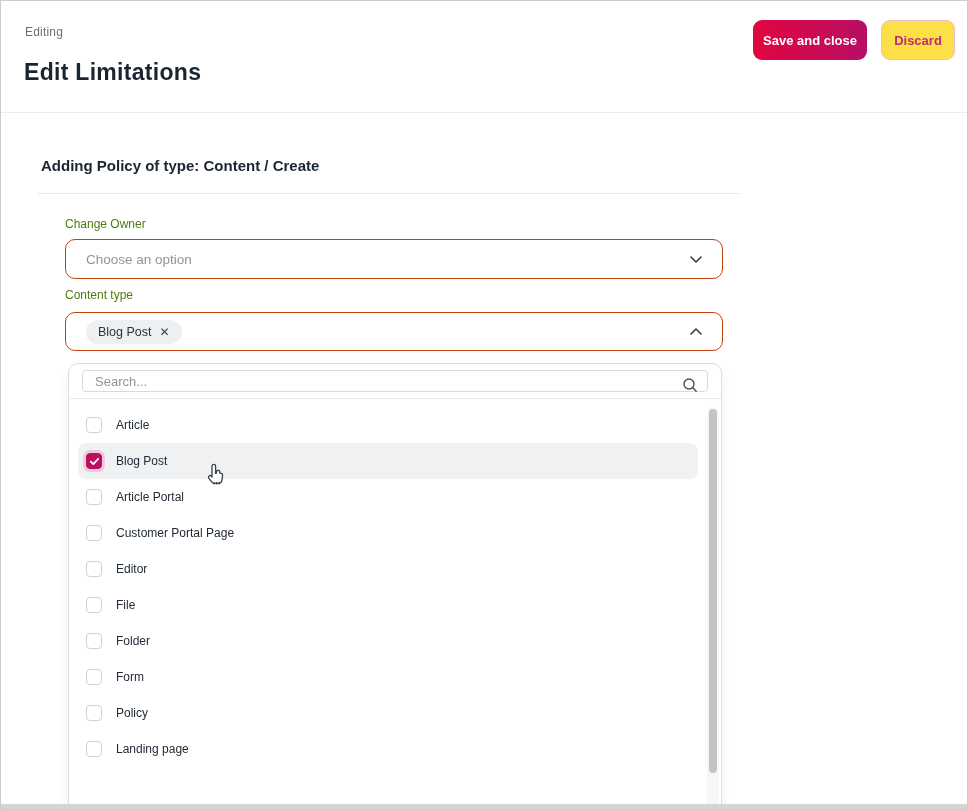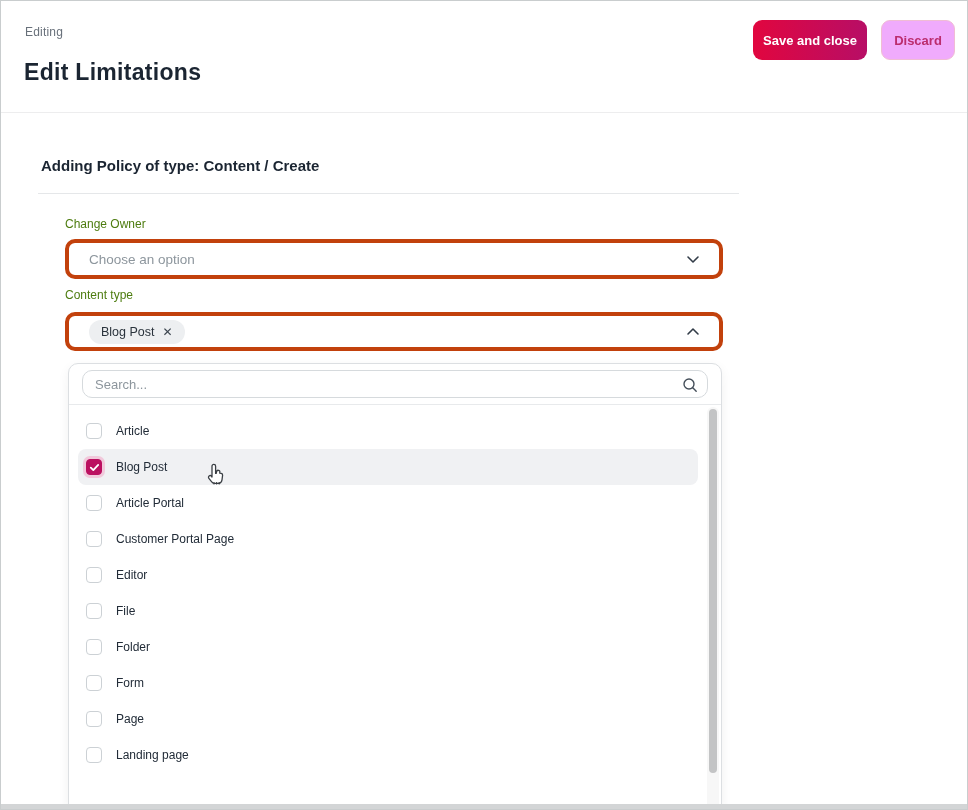--- a/index.html
+++ b/index.html
@@ -10,40 +10,40 @@
     position: relative;
     overflow: hidden;
     border: 1px solid #c9cdce;
   }
   
   .header { position: absolute; left: 0; top: 0; width: 100%; height: 112px; background: #fff; border-bottom: 1px solid #ededee; }
   .breadcrumb { position: absolute; left: 24px; top: 24px; font-size: 12px; color: #68707a; letter-spacing: .2px; }
   .page-title { position: absolute; left: 23px; top: 58px; font-size: 23px; font-weight: 800; color: #1b2532; letter-spacing: .3px; text-align: center; }
   .btn { position: absolute; top: 19px; height: 40px; border-radius: 9px; font-size: 13px; font-weight: 600; display: flex; align-items: center; justify-content: center; cursor: pointer; font-family: inherit; }
   .btn-save { left: 752px; width: 114px; border: none; color: #fff; background: linear-gradient(90deg, #e1063f 0%, #b70e66 100%); }
-  .btn-discard { left: 880px; width: 74px; background: #f0abfc; border: 1px solid #f0bcd4; color: #bb2d6e; }
+  .btn-discard { left: 880px; width: 74px; background: #fde047; border: 1px solid #f0bcd4; color: #bb2d6e; }
   
   .section-title { position: absolute; left: 40px; top: 156px; font-size: 15px; font-weight: 700; color: #1b2532; }
   .section-divider { position: absolute; left: 37px; top: 192px; width: 701px; height: 1px; background: #e5e7e9; }
   .field-label { position: absolute; font-size: 12px; color: #4d7c0f; }
   .label-owner { left: 64px; top: 216px; }
   .label-content-type { left: 64px; top: 287px; }
-  .select-box { position: absolute; left: 64px; width: 658px; background: #fff; border: 4px solid #c2410c; border-radius: 10px; display: flex; align-items: center; cursor: pointer; }
+  .select-box { position: absolute; left: 64px; width: 658px; background: #fff; border: 1px solid #c2410c; border-radius: 10px; display: flex; align-items: center; cursor: pointer; }
   .select-owner { top: 238px; height: 40px; padding: 0 20px; }
   .select-content { top: 311px; height: 39px; padding: 0 20px 0 20px; }
   .select-placeholder { font-size: 13.5px; color: #8d969d; }
   .select-chevron { position: absolute; right: 18px; top: 50%; transform: translateY(-50%); display: flex; }
   .chip { display: inline-flex; align-items: center; gap: 8px; background: #edeff1; border-radius: 13px; padding: 5px 12px; font-size: 12.5px; color: #2a333c; }
   .chip-x { font-size: 12px; color: #3a434d; cursor: pointer; line-height: 1; }
   
   .label-fragment { position: absolute; left: 63px; top: 357px; width: 6px; height: 4px; overflow: hidden; font-size: 12.5px; color: #3e4953; }
   
   .dropdown { position: absolute; left: 67px; top: 362px; width: 654px; height: 448px; background: #fff; border: 1px solid #dcdfe2; border-radius: 10px 10px 0 0; box-shadow: 0 4px 12px rgba(20,30,40,.06); overflow: hidden; }
   .search-wrap { position: relative; margin: 6px 13px 0 13px; }
-  .search-input { width: 100%; height: 28px; border: 1px solid #d6dadd; border-radius: 10px; padding: 0 34px 0 12px; font-size: 13px; color: #2a333c; font-family: inherit; outline: none; }
+  .search-input { width: 100%; height: 22px; border: 1px solid #d6dadd; border-radius: 4px; padding: 0 34px 0 12px; font-size: 13px; color: #2a333c; font-family: inherit; outline: none; }
   .search-input::placeholder { color: #8d969d; }
   .search-icon { position: absolute; right: 9px; top: 6px; }
   .search-divider { margin-top: 6px; height: 1px; background: #e8eaec; }
   .option-list { padding: 8px 23px 0 9px; }
   .option-row { position: relative; height: 36px; display: flex; align-items: center; padding-left: 8px; border-radius: 8px; cursor: pointer; }
   .option-row.highlight { background: #f0f1f3; }
   .checkbox { width: 16px; height: 16px; border: 1px solid #ccd1d5; border-radius: 4px; background: #fff; flex: 0 0 auto; display: flex; align-items: center; justify-content: center; }
   .checkbox.checked { background: #bb1060; border-color: #bb1060; box-shadow: 0 0 0 3px #f1c9db; }
   .option-label { margin-left: 14px; font-size: 12px; color: #222c38; }
   
@@ -161,21 +161,21 @@
     <span class="checkbox">
       
     </span>
     <span class="option-label">Form</span>
   </div>
 
   <div class="option-row">
     <span class="checkbox">
       
     </span>
-    <span class="option-label">Page</span>
+    <span class="option-label">Policy</span>
   </div>
 
   <div class="option-row">
     <span class="checkbox">
       
     </span>
     <span class="option-label">Landing page</span>
   </div>
 </div>
 

